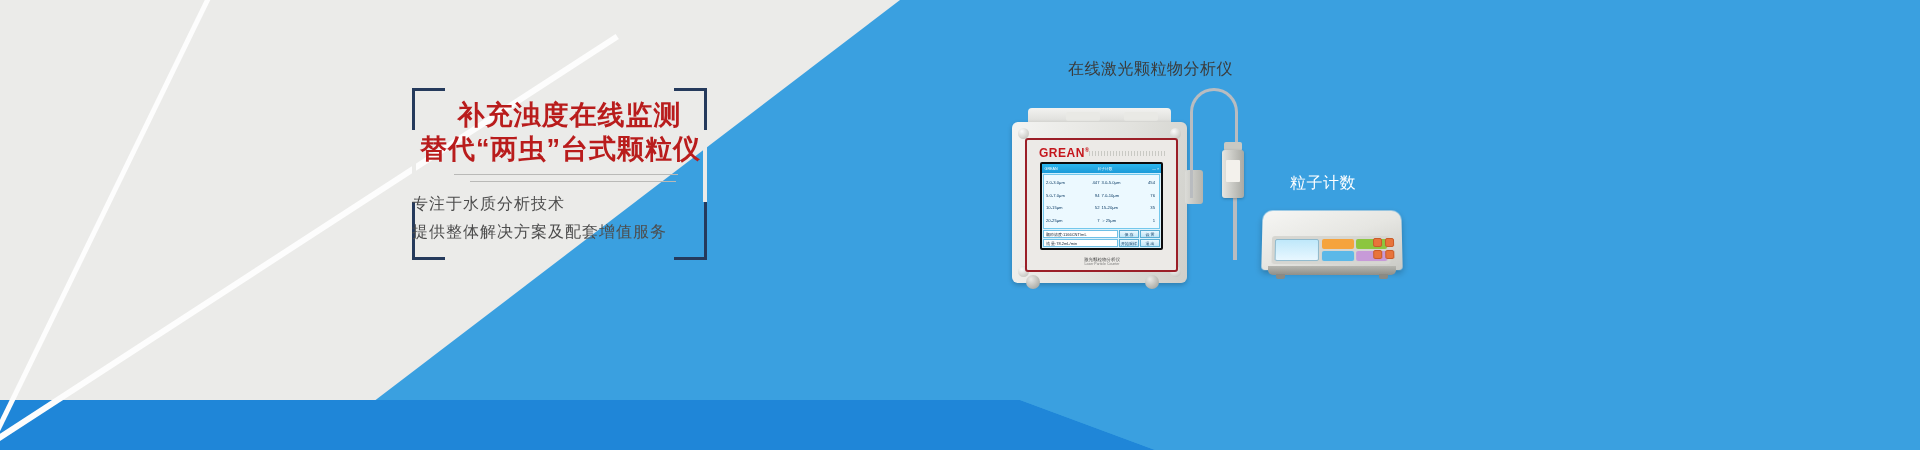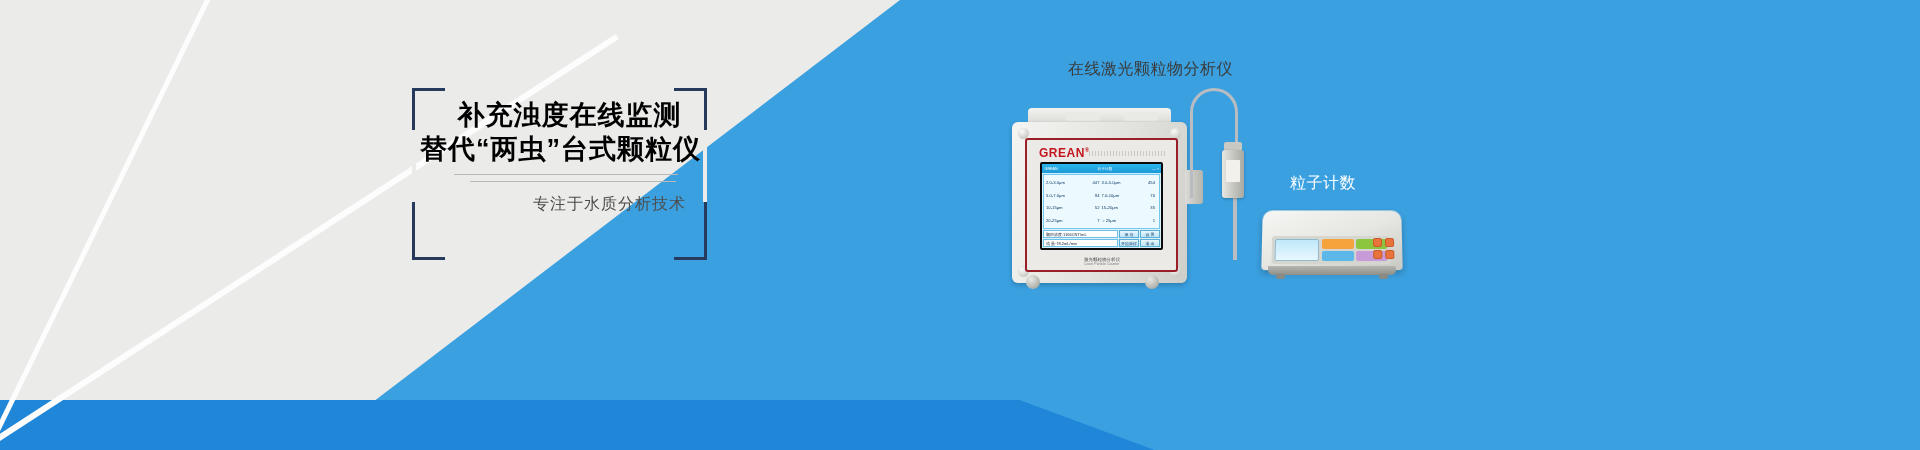--- a/index.html
+++ b/index.html
@@ -34,32 +34,32 @@
   
   .text-block{position:absolute;left:412px;top:88px;width:295px;height:166px;}
   .bracket-l,.bracket-r{position:absolute;width:30px;height:166px;}
   .bracket-l{left:0;top:0;border-left:3px solid #253a5c;border-top:3px solid #253a5c;border-bottom:3px solid #253a5c;}
   .bracket-r{right:0;top:0;border-right:3px solid #253a5c;border-top:3px solid #253a5c;border-bottom:3px solid #253a5c;}
   .bracket-gap-l{position:absolute;left:0;top:42px;width:4px;height:72px;background:#ebebe9;}
   .bracket-gap-r{position:absolute;right:0;top:42px;width:4px;height:72px;background:#ebebe9;}
 
   .headline{position:absolute;left:0;top:10px;width:295px;text-align:center;}
   .headline-line{
-    color:#000000;font-weight:bold;font-size:27px;letter-spacing:1px;
+    color:#b91c1c;font-weight:bold;font-size:27px;letter-spacing:1px;
     line-height:34px;white-space:nowrap;
   }
   .headline-line.l1{padding-left:20px;}
   .headline-line.l2{padding-left:2px;}
 
   .divider-wrap{position:absolute;left:0;top:86px;width:295px;}
   .divider{height:1px;background:#b9b9b7;margin:0 auto;}
   .divider.d1{width:224px;margin-left:42px;}
   .divider.d2{width:206px;margin-left:58px;margin-top:6px;}
 
-  .subtitle{position:absolute;left:0;top:102px;width:274px;text-align:right;}
+  .subtitle{position:absolute;left:0;top:102px;width:274px;text-align:left;}
   .subtitle-line{
     color:#4d4d4d;font-size:16px;line-height:28px;letter-spacing:1px;white-space:nowrap;
   }
 
   
   .dev-label{position:absolute;color:#3b3b3b;font-size:16px;white-space:nowrap;letter-spacing:.5px;}
   .dev-label-1{left:1068px;top:59px;}
   .dev-label-2{left:1290px;top:173px;color:#ffffff;}
 
   
@@ -209,20 +209,21 @@
       <div class="headline-line l2">替代“两虫”台式颗粒仪</div>
     </div>
 
     <div class="divider-wrap">
       <div class="divider d1"></div>
       <div class="divider d2"></div>
     </div>
 
     <div class="subtitle">
       <div class="subtitle-line">专注于水质分析技术</div>
+      <div class="subtitle-line">提供整体解决方案及配套增值服务</div>
     </div>
   </div>
 
   <div class="dev-label dev-label-1">在线激光颗粒物分析仪</div>
   <div class="dev-label dev-label-2">粒子计数</div>
 
   <div class="analyzer">
     <div class="an-lid">
       <div class="an-lid-notch n1"></div>
       <div class="an-lid-notch n2"></div>

